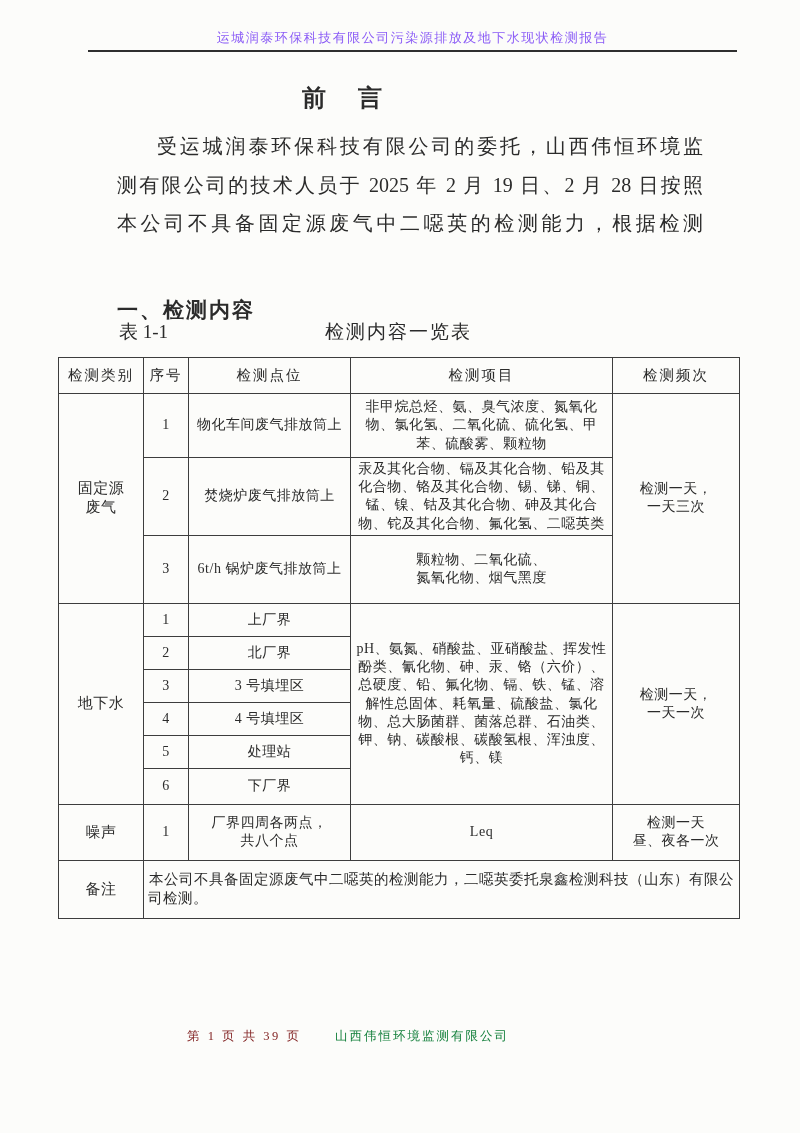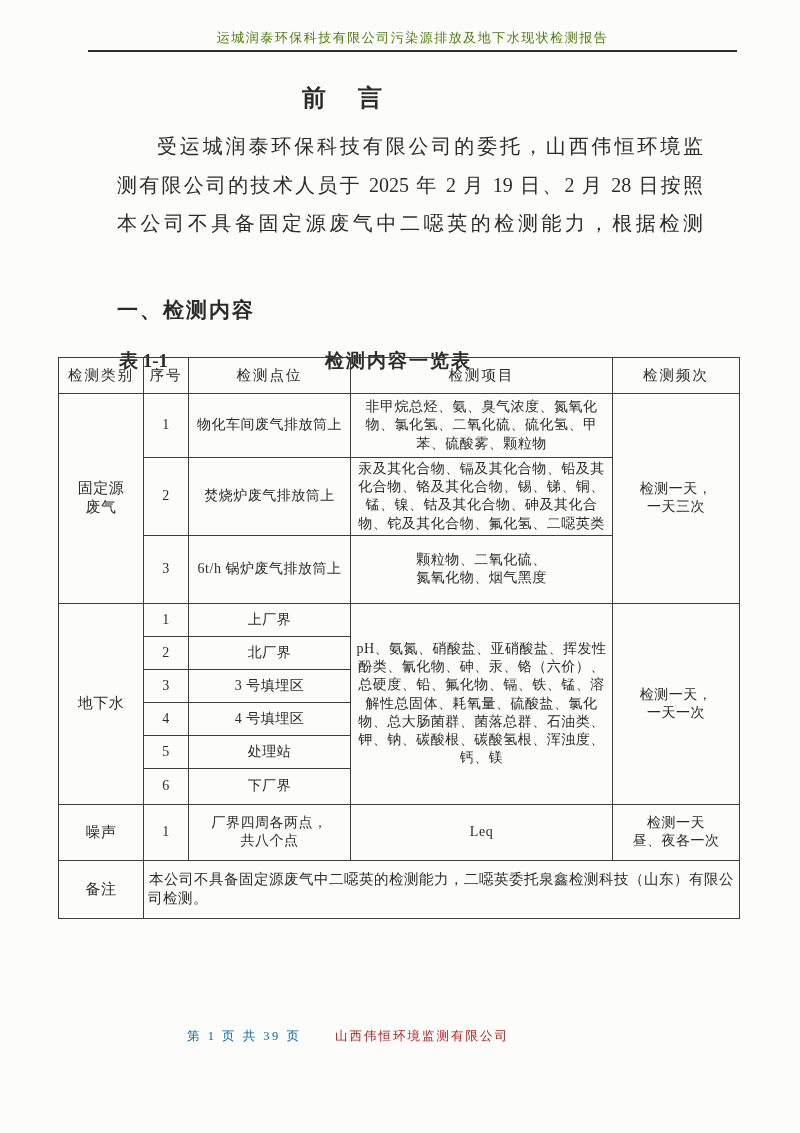--- a/index.html
+++ b/index.html
@@ -14,21 +14,21 @@
     font-family: "Liberation Serif", "DejaVu Serif", serif;
     overflow: hidden;
   }
   
   .doc-header {
     position: absolute;
     top: 29px; left: 88px; width: 649px;
     text-align: center;
     font-size: 13px;
     letter-spacing: 1.5px;
-    color: #4d7c0f;
+    color: #8b5cf6;
   }
   .header-rule {
     position: absolute;
     top: 50px; left: 88px; width: 649px;
     border-top: 2px solid #2f2f2f;
     height: 0;
   }
   
   .preface-title {
     position: absolute;
@@ -50,23 +50,22 @@
   
   .section-heading {
     position: absolute;
     top: 296px; left: 117px;
     font-size: 21px;
     font-weight: bold;
     letter-spacing: 2px;
   }
   .table-caption {
     position: absolute;
-    top: 348px; left: 58px; width: 681px;
+    top: 319px; left: 58px; width: 681px;
     font-size: 19px;
-    font-weight: bold;
   }
   .table-caption .tab-no { position: absolute; left: 61px; top: 0; }
   .table-caption .tab-title { display: block; text-align: center; letter-spacing: 2px; }
   
   .content-table {
     position: absolute;
     top: 357px; left: 58px; width: 681px;
     border-collapse: collapse;
     table-layout: fixed;
     font-size: 14px;
@@ -107,28 +106,28 @@
     line-height: 1.55;
     letter-spacing: 0.5px;
     margin-left: 22px;
   }
   
   .footer-page {
     position: absolute;
     top: 1028px; left: 187px;
     font-size: 12.5px;
     letter-spacing: 2.5px;
-    color: #0369a1;
+    color: #7f1d1d;
   }
   .footer-company {
     position: absolute;
     top: 1028px; left: 335px;
     font-size: 12.5px;
     letter-spacing: 2px;
-    color: #b91c1c;
+    color: #15803d;
   }
 </style>
 </head>
 <body>
 
 <div class="page">
 
   <div class="doc-header">运城润泰环保科技有限公司污染源排放及地下水现状检测报告</div>
   <div class="header-rule"></div>
 

